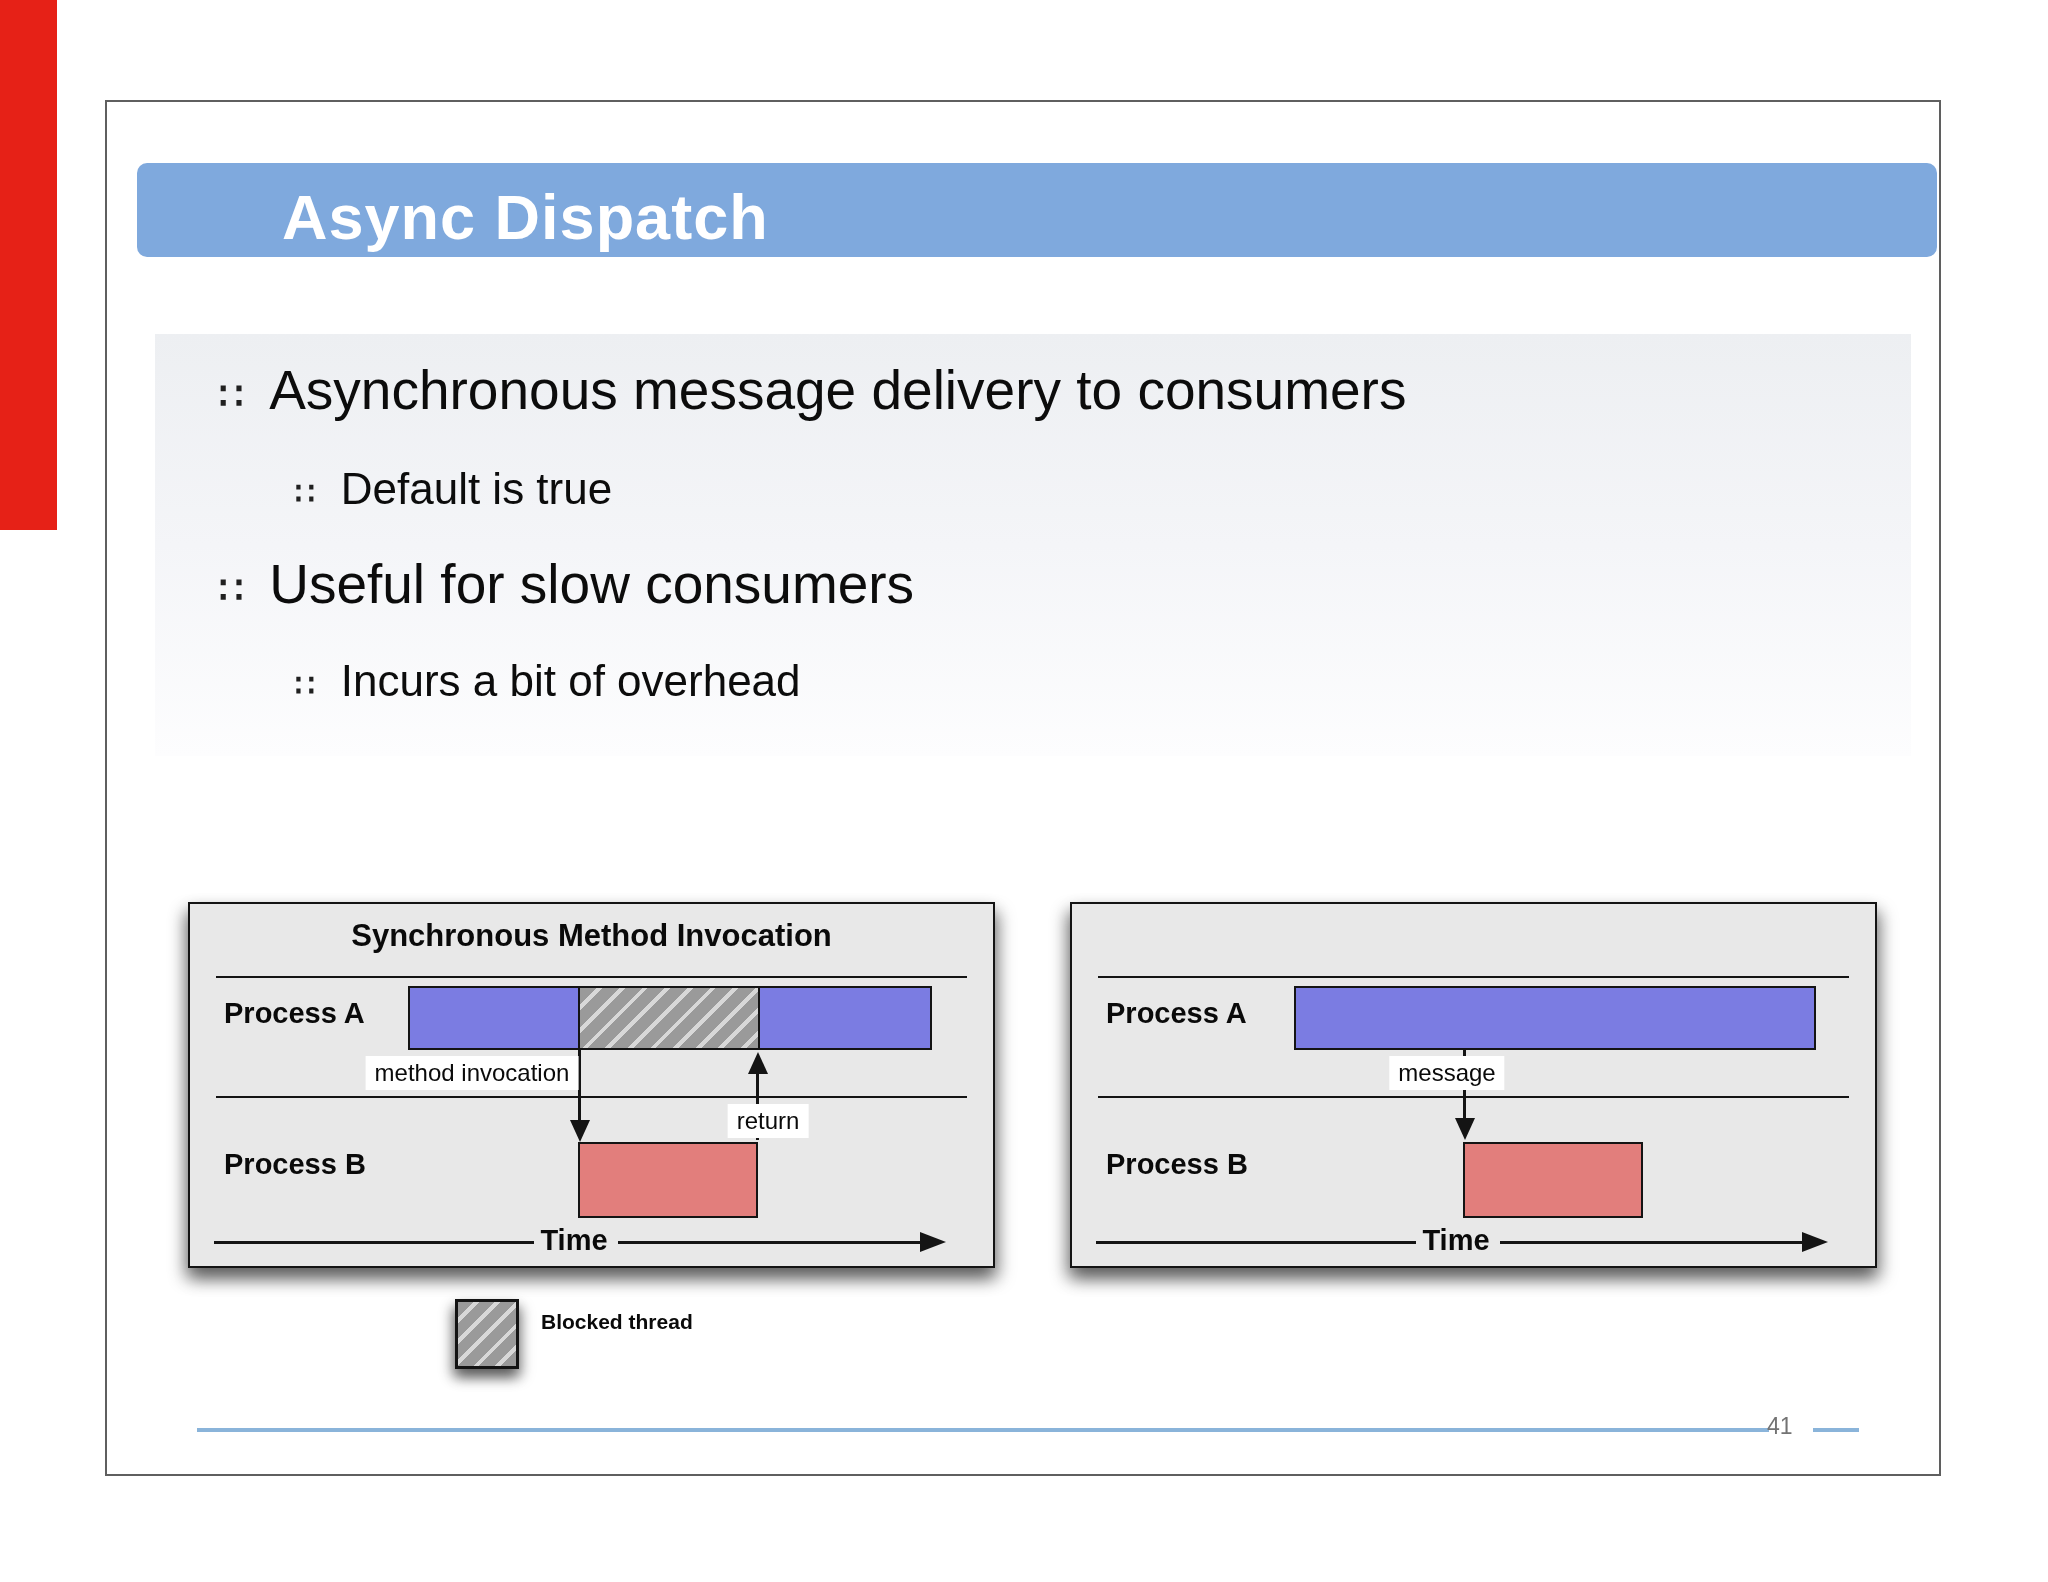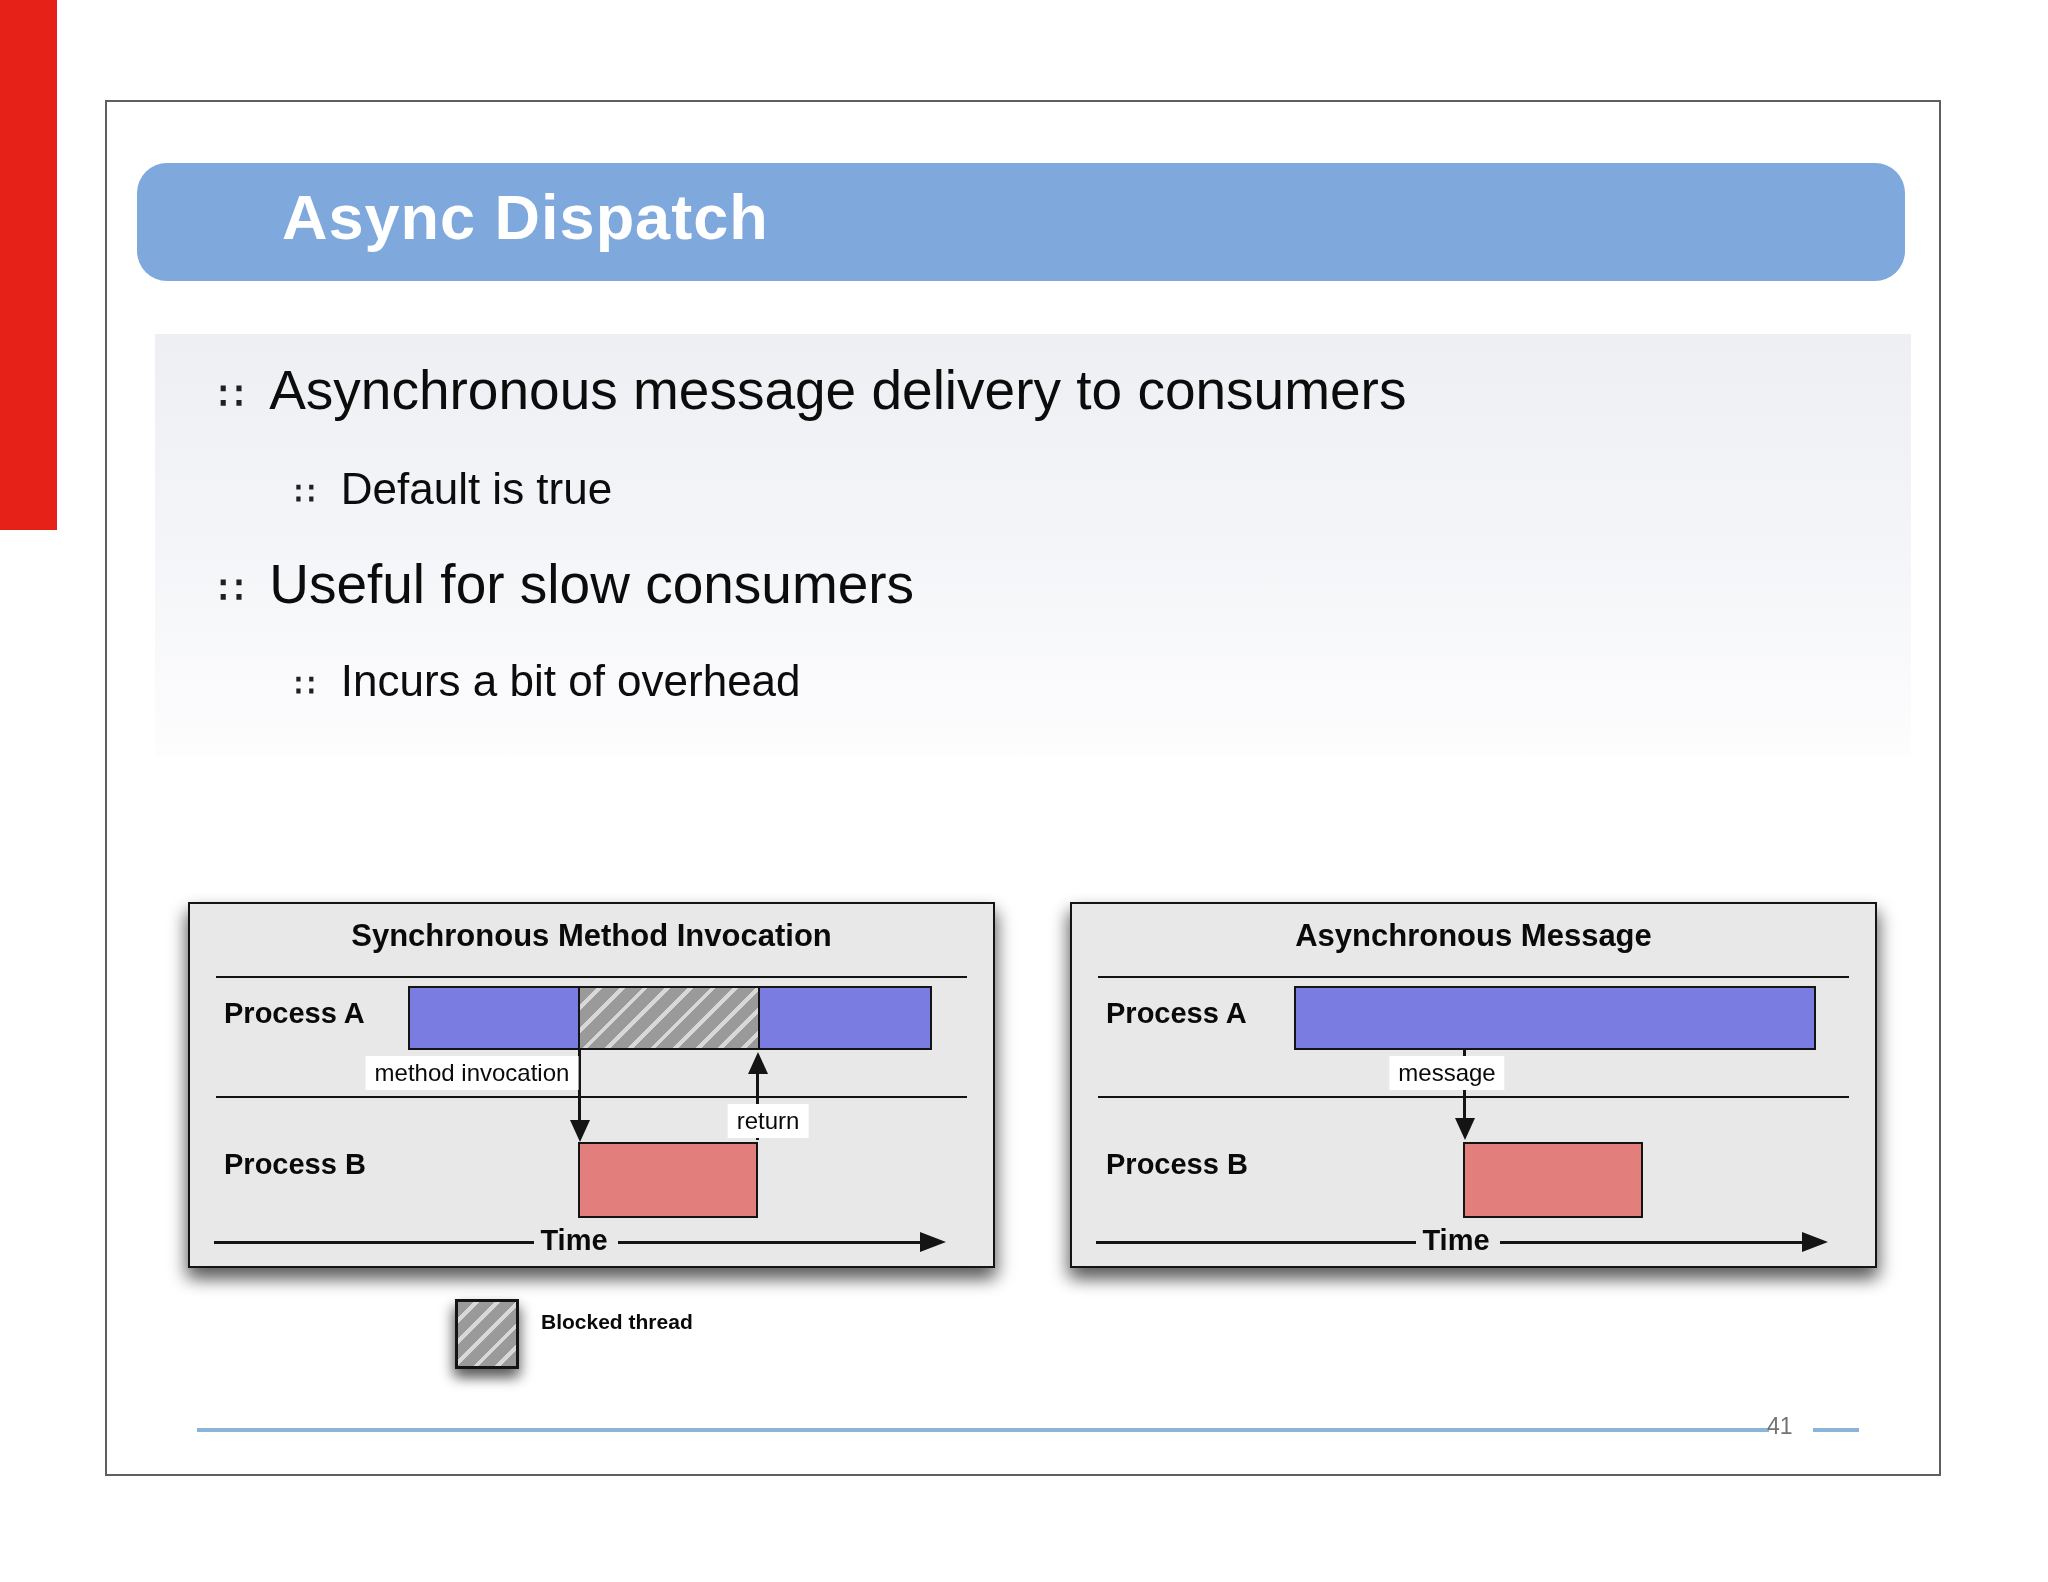--- a/index.html
+++ b/index.html
@@ -3,22 +3,22 @@
 <meta charset="utf-8">
 <style>
   html,body{margin:0;padding:0;background:#ffffff;}
   .page{position:relative;width:2048px;height:1582px;background:#ffffff;overflow:hidden;
         font-family:"Liberation Sans",sans-serif;}
   .red-strip{position:absolute;left:0;top:0;width:57px;height:530px;background:#e62117;}
   .slide{position:absolute;left:105px;top:100px;width:1836px;height:1376px;
          background:#ffffff;border:2px solid #5f5f5f;box-sizing:border-box;}
 
   
-  .title-bar{position:absolute;left:30px;top:61px;width:1768px;height:118px;
-             background:#7fa9dd;border-radius:30px;}
+  .title-bar{position:absolute;left:30px;top:61px;width:1768px;height:94px;
+             background:#7fa9dd;border-radius:10px;padding-left:32px;}
   .title-text{position:absolute;left:145px;top:0;height:109px;line-height:109px;
               font-size:63px;font-weight:bold;color:#ffffff;letter-spacing:1px;}
 
   
   .bullet-panel{position:absolute;left:48px;top:232px;width:1756px;height:422px;
                 background:linear-gradient(180deg,#edeff2 0%,#f4f5f8 50%,#fdfdfe 100%);}
   .b-row{position:absolute;display:flex;align-items:baseline;color:#0c0c0c;white-space:nowrap;}
   .b-l1{font-size:55px;}
   .b-l2{font-size:44px;}
   .b-row1{top:24px;left:64px;}
@@ -144,21 +144,20 @@
       <div class="proc-label label-b">Process B</div>
       <div class="bar-b bar-b-left"></div>
 
       <div class="time-seg" style="left:24px;width:320px;"></div>
       <div class="time-label" style="left:384px;">Time</div>
       <div class="time-seg" style="left:428px;width:302px;"></div>
       <div class="arrow-head-right" style="left:730px;"></div>
     </div>
 
     <div class="panel panel-right">
-      <div class="panel-title">Asynchronous Message</div>
       <div class="hr hr1"></div>
       <div class="proc-label label-a">Process A</div>
 
       <div class="bar-a-solid"></div>
 
       <div class="vshaft" style="left:391px;top:146px;height:72px;"></div>
       <div class="arrow-head-down" style="left:383px;top:214px;"></div>
       <div class="mini-label" style="left:375px;top:152px;text-align:center;">message</div>
 
       <div class="hr hr2"></div>

